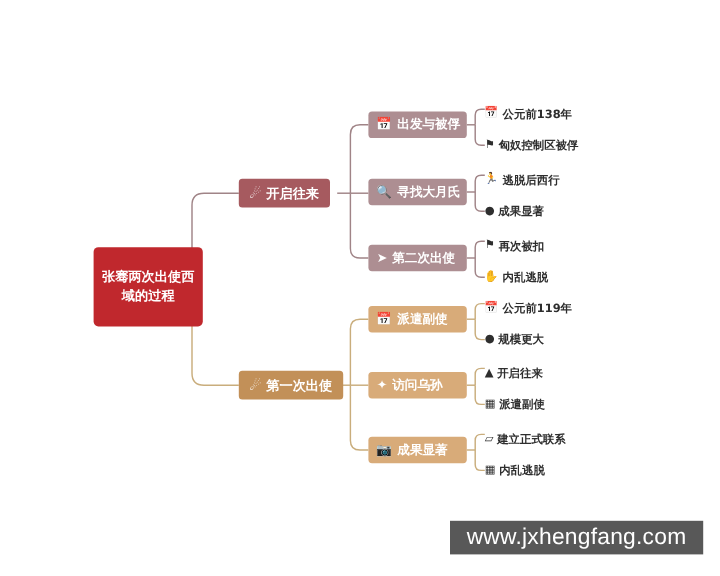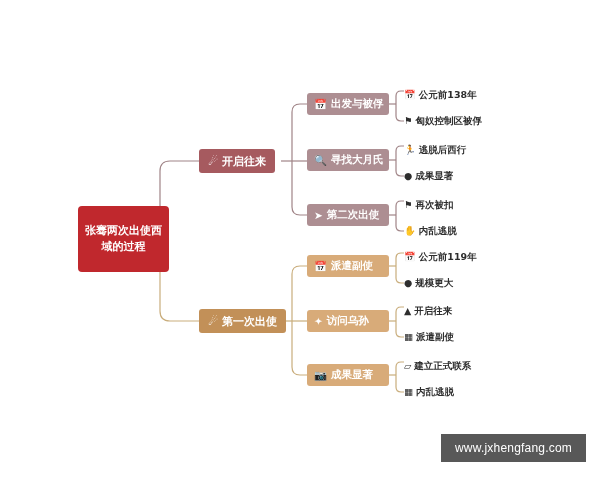--- a/index.html
+++ b/index.html
@@ -38,21 +38,21 @@
     top: 12px;
     height: 24px;
     padding: 0 12px;
     font-size: 13px;
   }
   #wm-bottom {
     right: 14px;
     bottom: 18px;
     height: 28px;
     padding: 0 14px;
-    font-size: 12px;
+    font-size: 19px;
     font-weight: normal;
   }
 
   
   #links {
     position: absolute;
     left: 0;
     top: 0;
     width: 600px;
     height: 480px;

